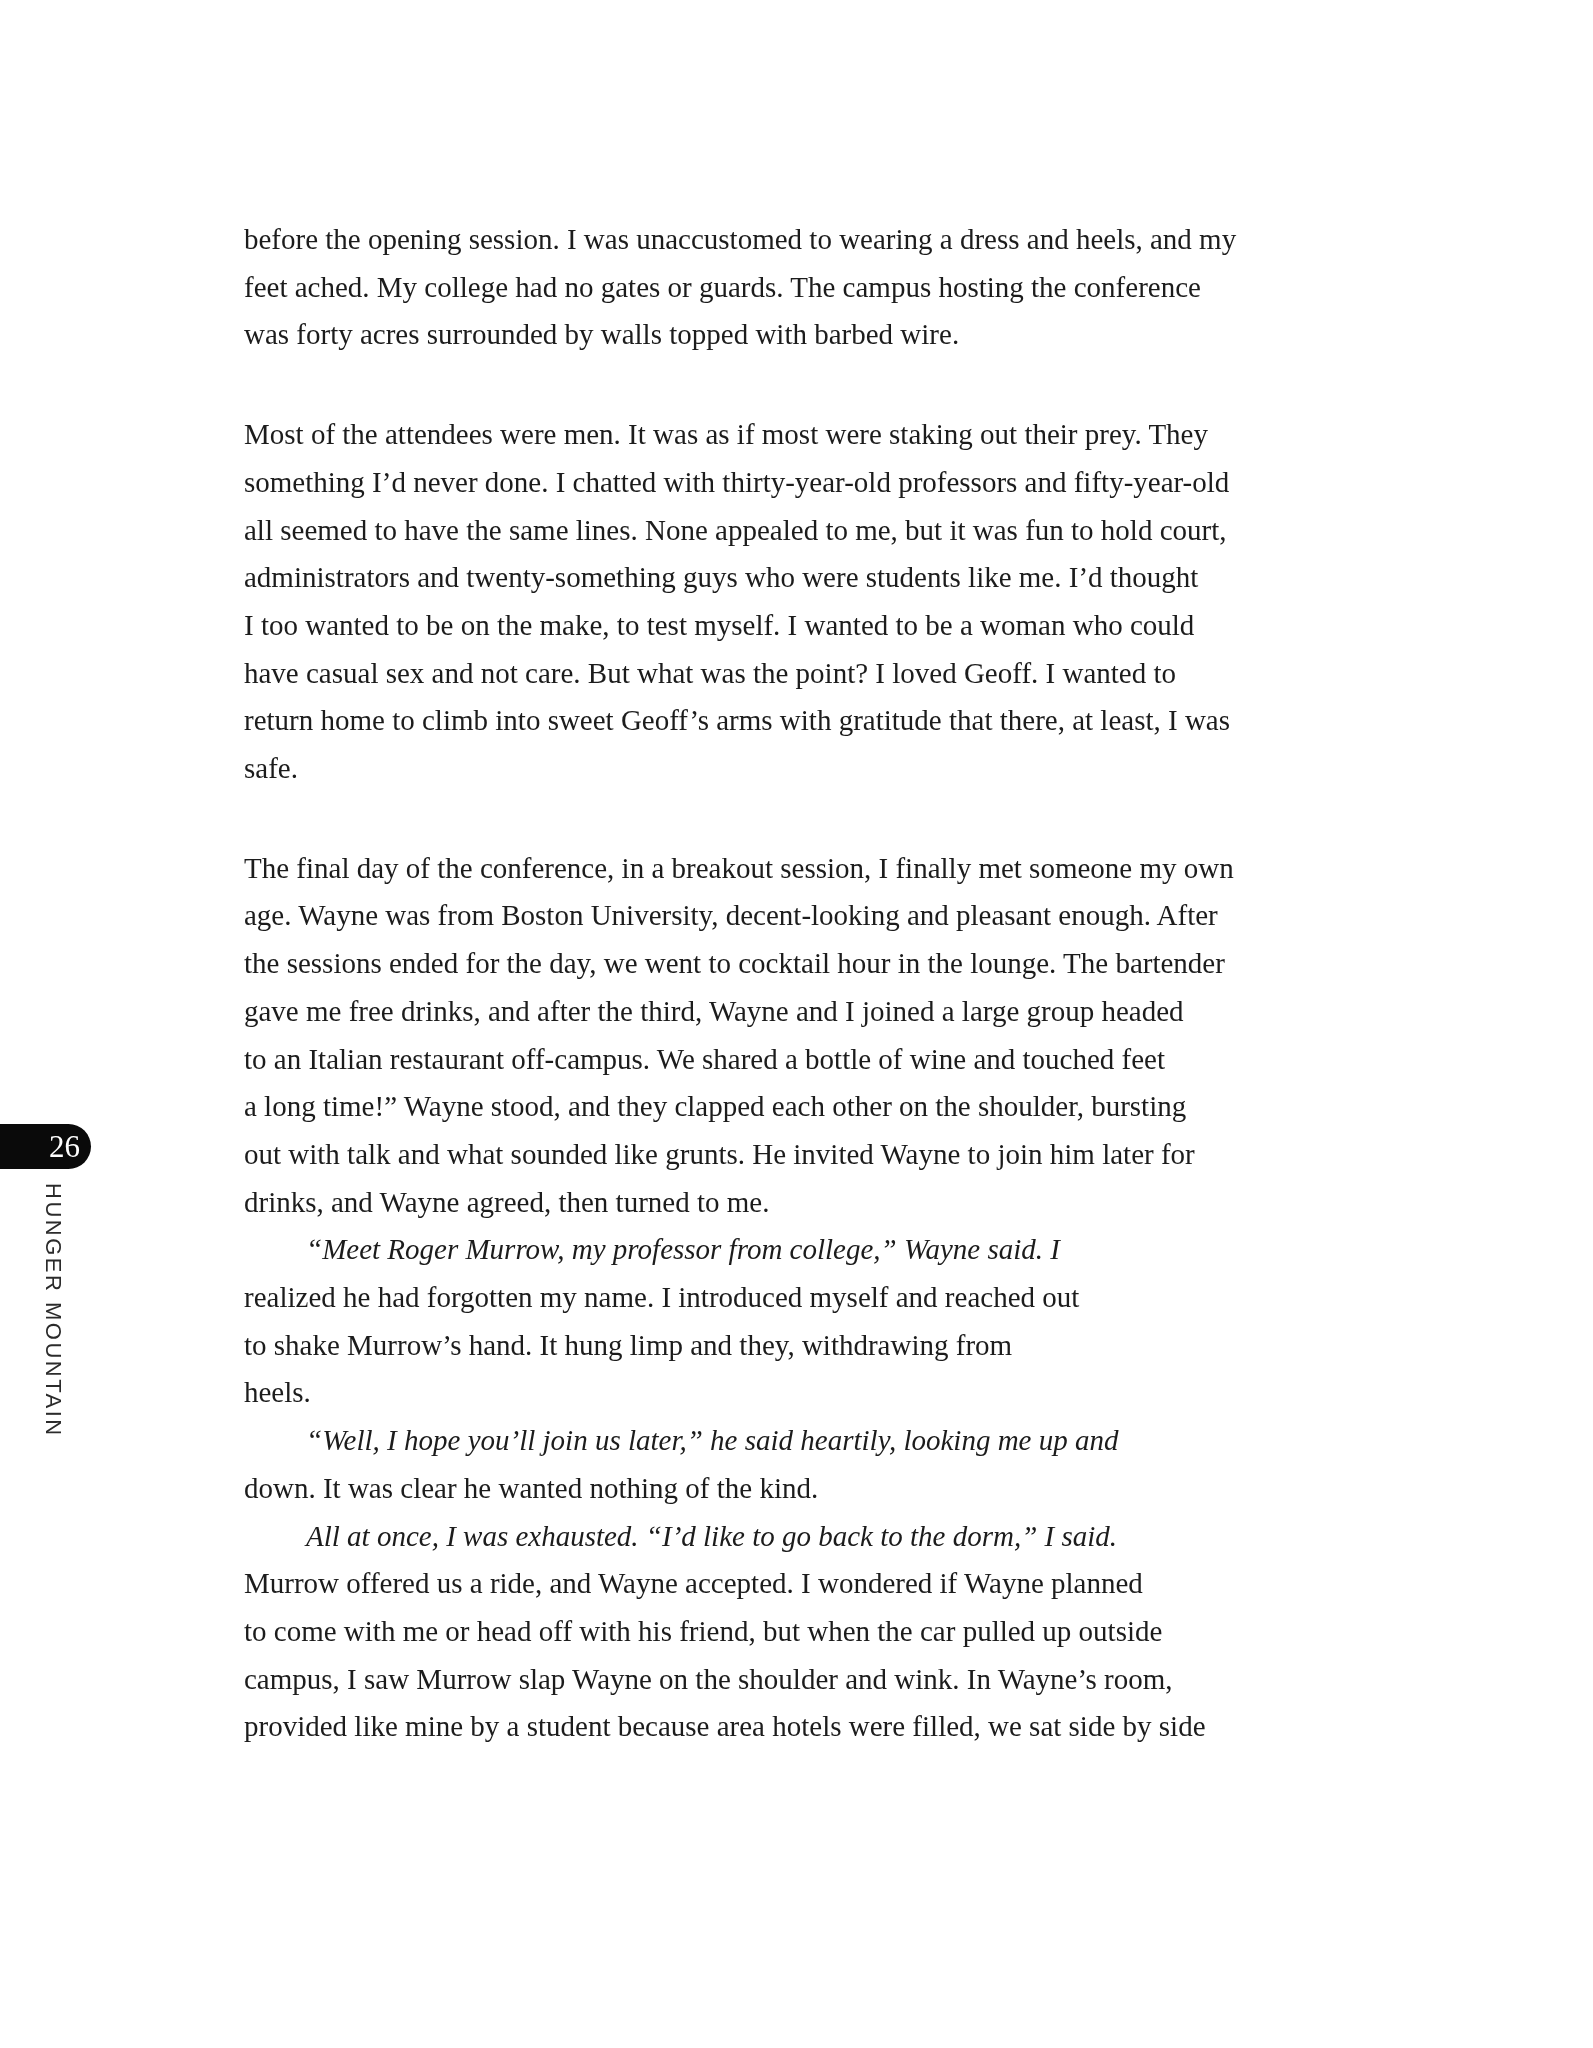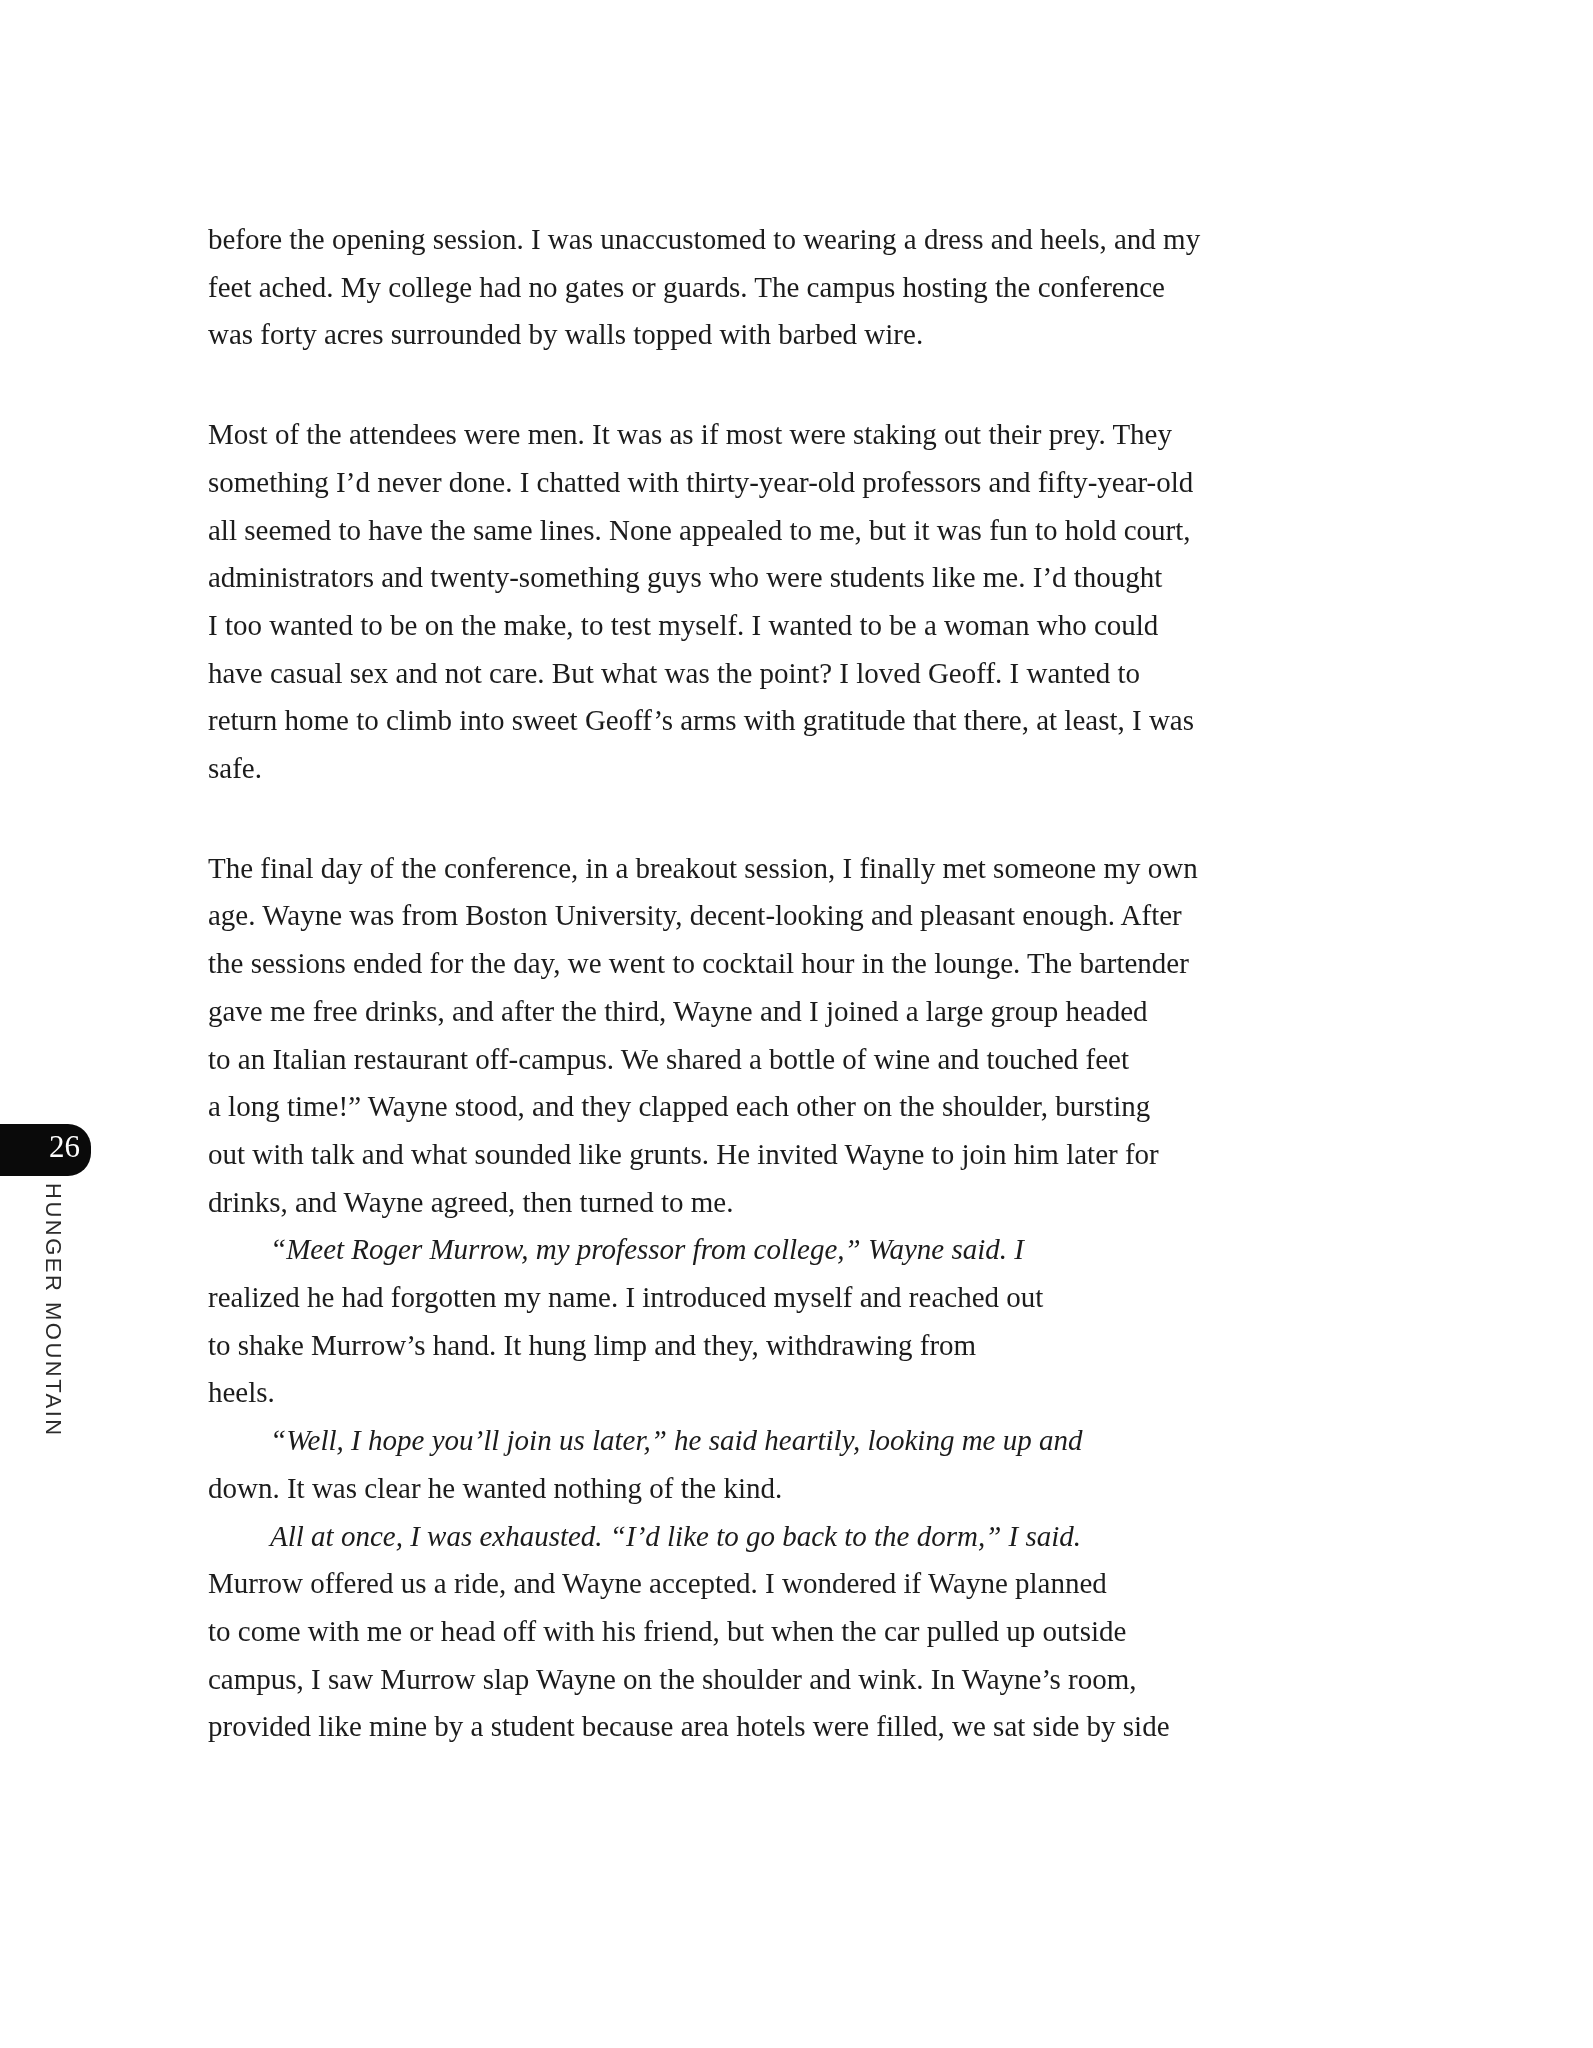--- a/index.html
+++ b/index.html
@@ -25,31 +25,32 @@
     line-height: 47.7px;
   }
   .paragraph {
     margin: 0;
   }
   .paragraph.gap-after {
     margin-bottom: 52px;
   }
   .text-line {
     white-space: nowrap;
+    margin-left: 36px;
   }
   .text-line.first-indent {
     padding-left: 62px;
     font-style: italic;
   }
   .page-tab {
     position: absolute;
     left: 0;
     top: 1124px;
     width: 91px;
-    height: 52px;
+    height: 45px;
     background: #0a0a0a;
     border-radius: 0 23px 23px 0;
     color: #ffffff;
     font-size: 31px;
     line-height: 45px;
     text-align: right;
     padding-right: 11px;
     box-sizing: border-box;
   }
   .spine-title {

